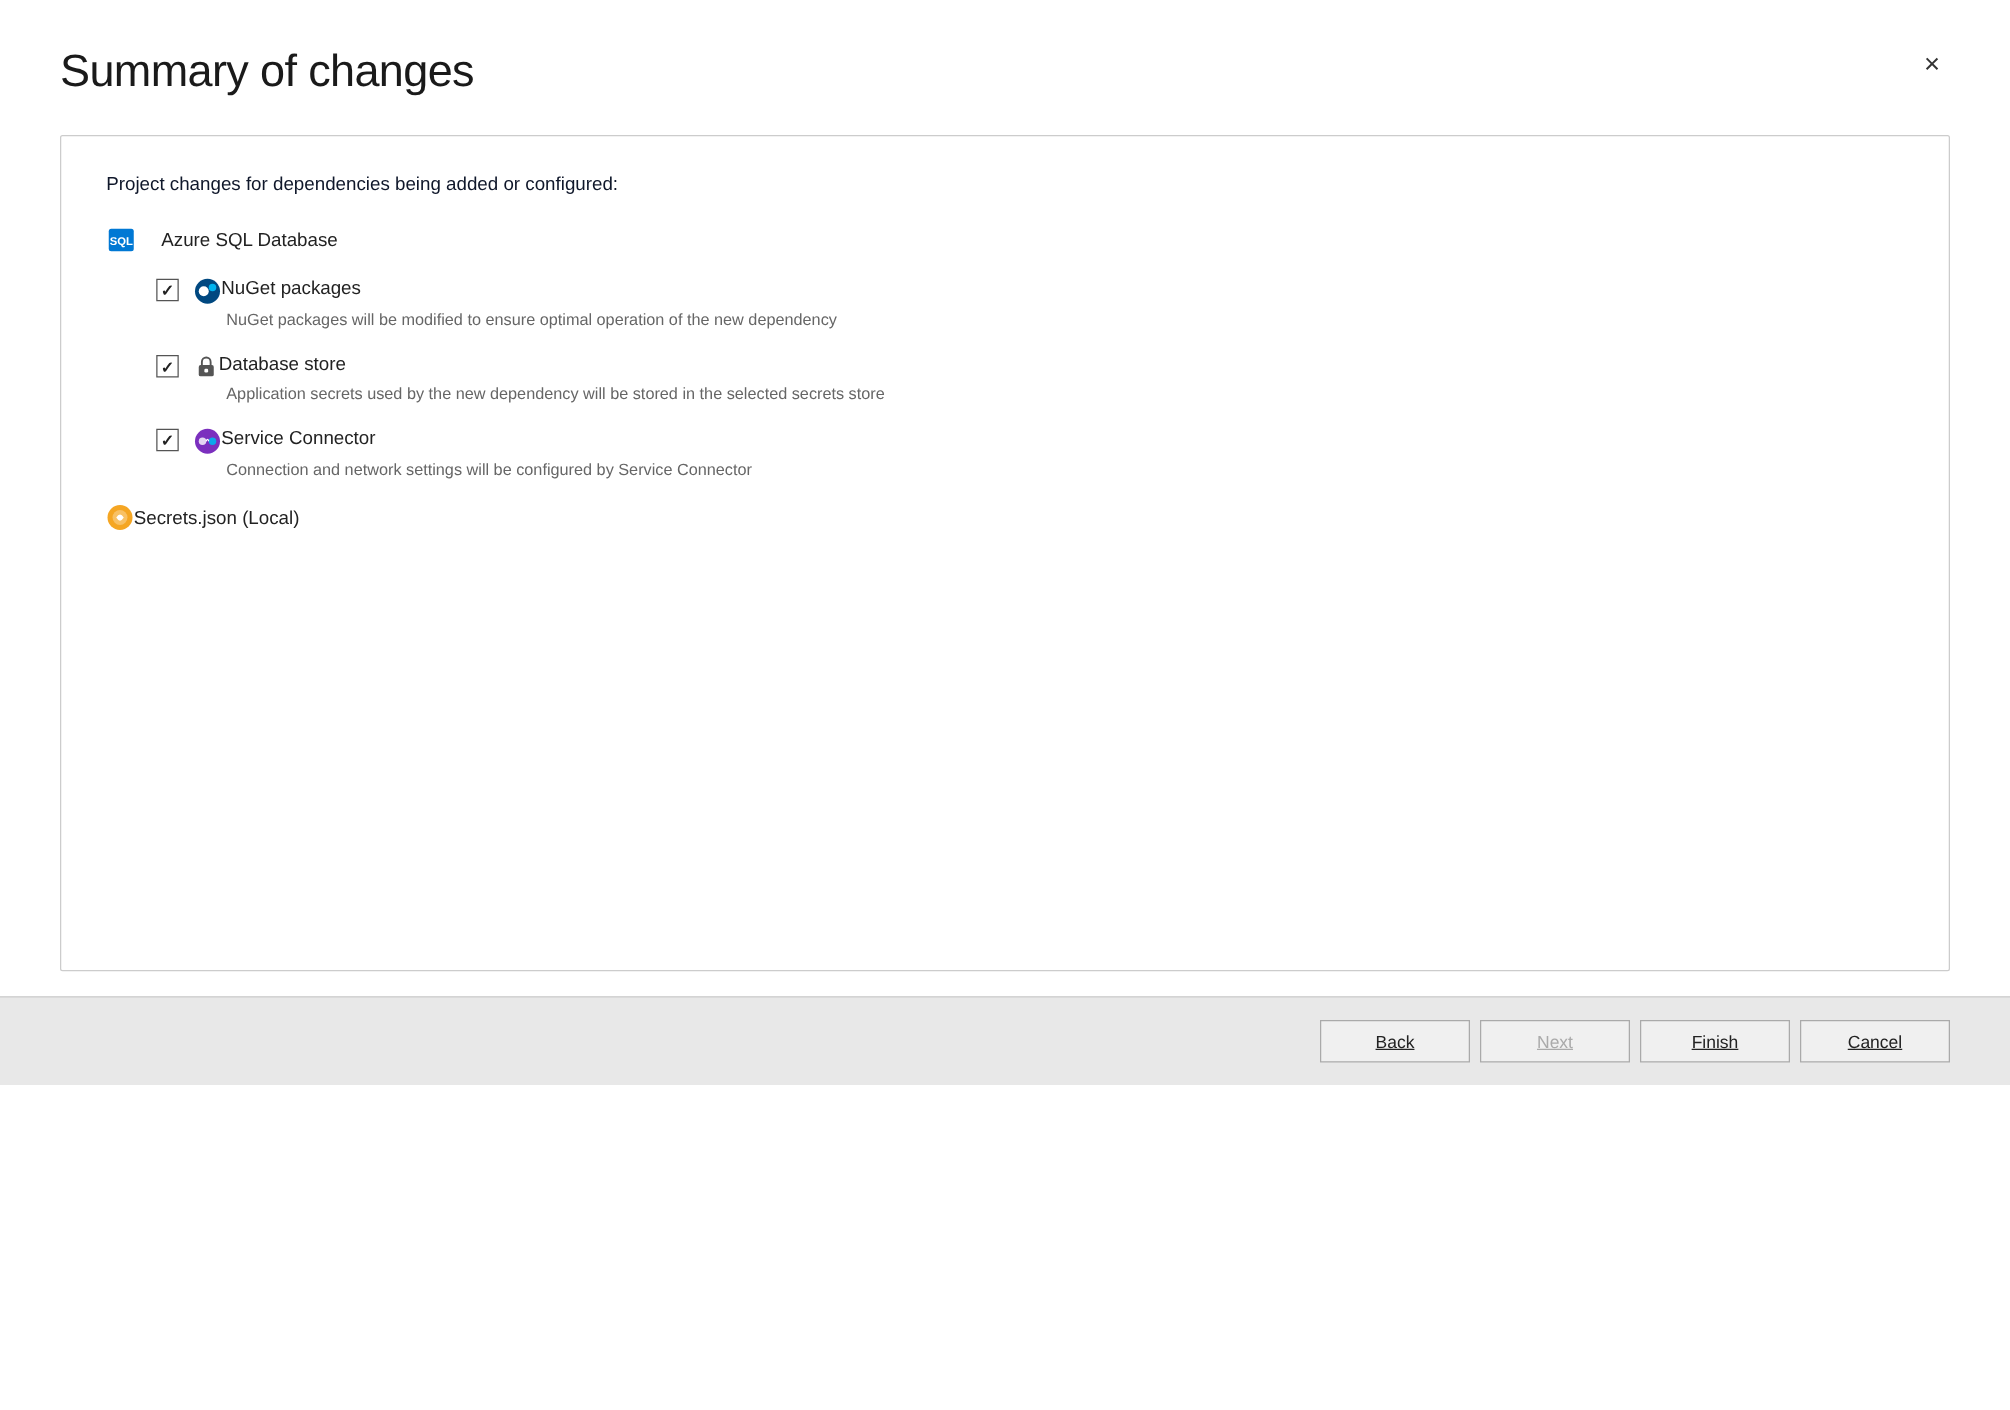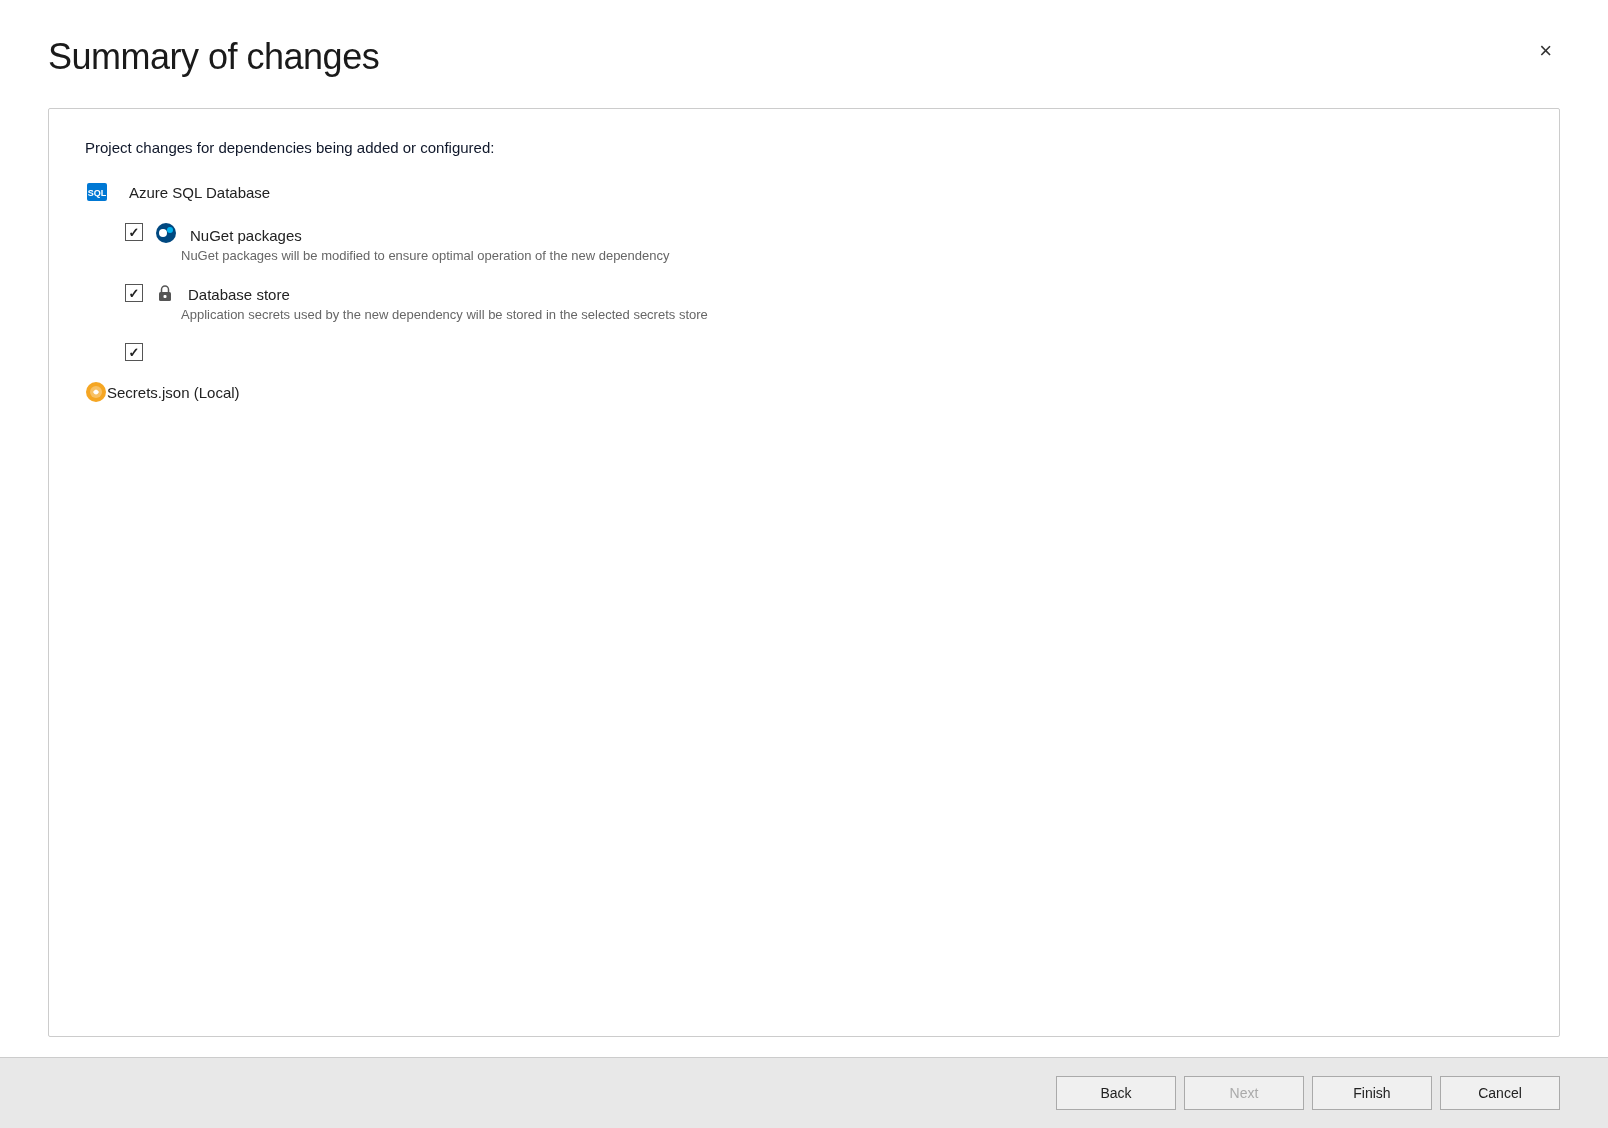--- a/index.html
+++ b/index.html
@@ -7,21 +7,21 @@
       font-family: 'Segoe UI', Arial, sans-serif;
       background: #fff;
       width: 1608px;
       height: 1128px;
       overflow: hidden;
       position: relative;
     }
 
     .dialog {
       width: 1608px;
-      height: 1128px;
+      height: 868px;
       background: #fff;
       display: flex;
       flex-direction: column;
       position: relative;
     }
 
     .dialog-header {
       padding: 36px 48px 20px 48px;
       display: flex;
       align-items: flex-start;
@@ -116,22 +116,22 @@
     }
 
     .item-content {
       margin-left: 12px;
       display: flex;
       flex-direction: column;
     }
 
     .item-title-row {
       display: flex;
-      align-items: flex-end;
-      gap: 13px;
+      align-items: flex-start;
+      gap: 0;
       margin-bottom: 4px;
     }
 
     .item-title {
       font-size: 15px;
       color: #222;
       font-weight: 400;
     }
 
     .item-desc {
@@ -196,20 +196,21 @@
 
     .footer-btn {
       min-width: 120px;
       height: 34px;
       border: 1px solid #aaa;
       background: #f0f0f0;
       font-size: 14px;
       cursor: pointer;
       color: #222;
       padding: 0 16px;
+      text-decoration: underline;
     }
 
     .footer-btn.disabled {
       color: #aaa;
       cursor: default;
     }
   </style>
 </head>
 <body>
 
@@ -268,20 +269,33 @@
               <span class="item-title">Database store</span>
             </div>
             <span class="item-desc">Application secrets used by the new dependency will be stored in the selected secrets store</span>
           </div>
         </div>
 
         <div class="item-row">
           <div class="checkbox-wrapper">
             <div class="checkbox checked"></div>
           </div>
+          <div class="item-content">
+            <div class="item-title-row">
+
+              <svg class="icon-service-connector" viewBox="0 0 22 22">
+                <circle cx="11" cy="11" r="10" fill="#7b2fbe"></circle>
+                <circle cx="7" cy="11" r="3" fill="#fff" opacity="0.8"></circle>
+                <circle cx="15" cy="11" r="3" fill="#00b4f0" opacity="0.9"></circle>
+                <path d="M10 11 Q11 8 12 11" stroke="#fff" stroke-width="1" fill="none"></path>
+              </svg>
+              <span class="item-title">Service Connector</span>
+            </div>
+            <span class="item-desc">Connection and network settings will be configured by Service Connector</span>
+          </div>
         </div>
 
       </div>
 
       <div class="secrets-json-row">
 
         <svg class="icon-secrets-json" viewBox="0 0 22 22">
           <circle cx="11" cy="11" r="10" fill="#f5a623"></circle>
           <circle cx="11" cy="11" r="6" fill="#fff" opacity="0.3"></circle>
           <path d="M8 11 Q11 6 14 11 Q11 16 8 11Z" fill="#fff"></path>

